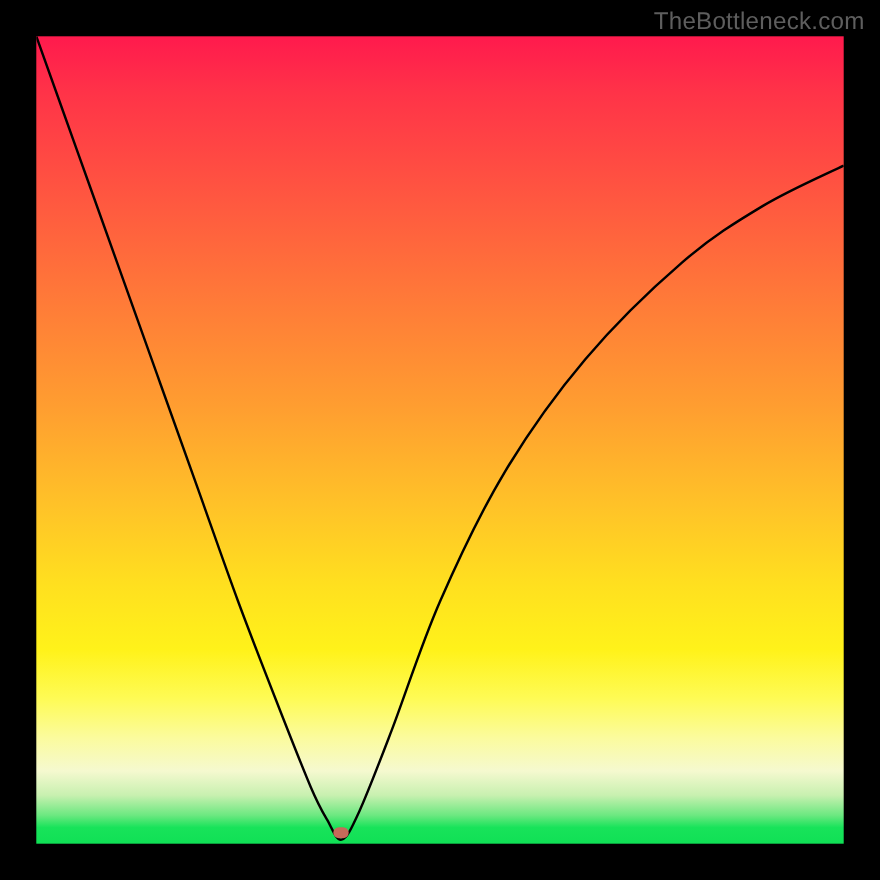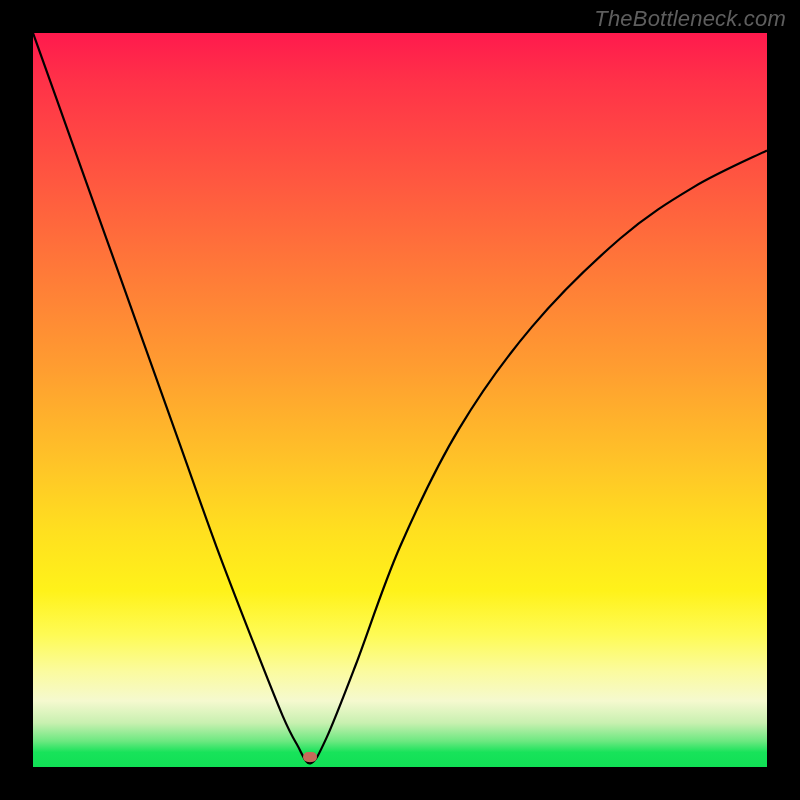--- a/index.html
+++ b/index.html
@@ -9,21 +9,20 @@
     height: 800px;
     overflow: hidden;
     font-family: Arial, Helvetica, sans-serif;
     background: #000;
   }
   .frame {
     position: relative;
     width: 800px;
     height: 800px;
     background: #000;
-    font-style: italic;
   }
   .plot-area {
     position: absolute;
     left: 33px;
     top: 33px;
     width: 734px;
     height: 734px;
     
     background: linear-gradient(to bottom,
       #ff1a4d 0%,

